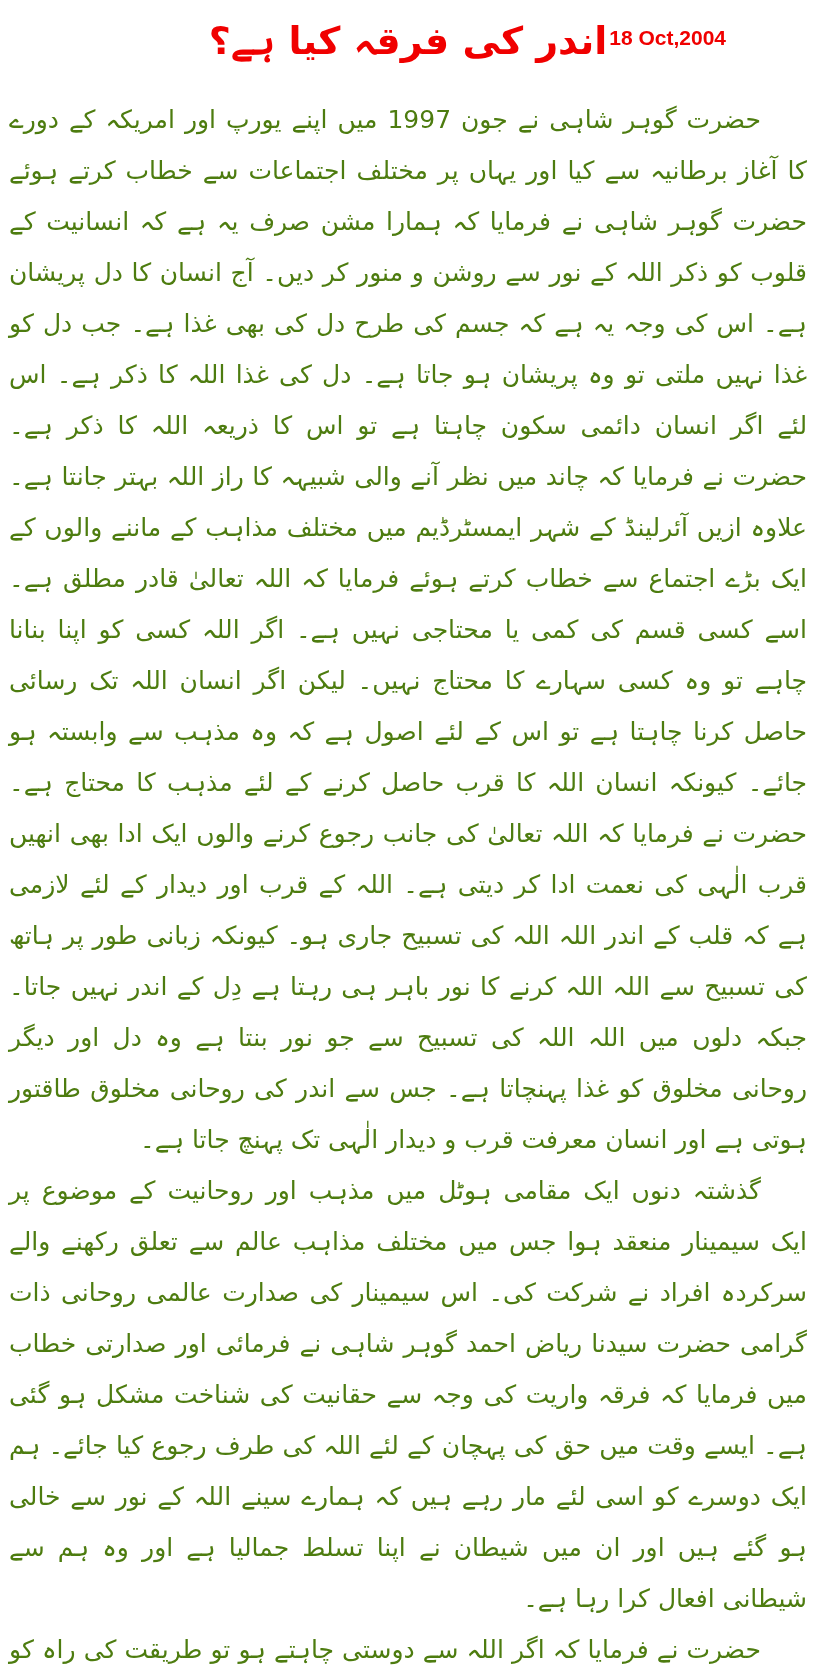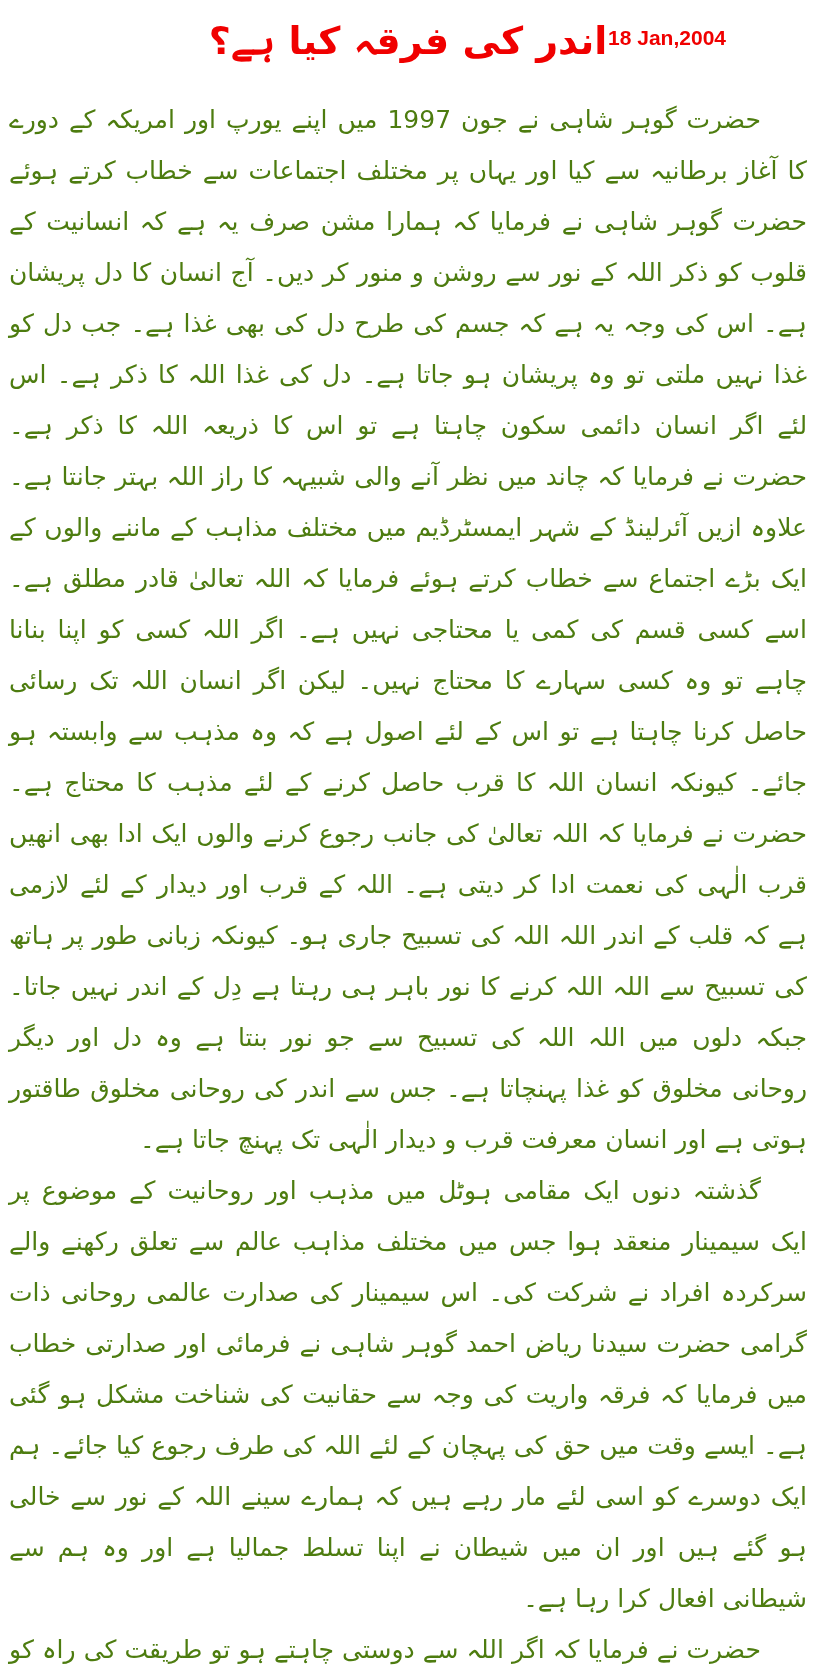--- a/index.html
+++ b/index.html
@@ -53,21 +53,21 @@
     text-indent: 46px;
   }
 </style>
 </head>
 <body>
 
 <div class="page">
 
   <header class="masthead">
     <h1 class="doc-title urdu">اندر کی فرقہ کیا ہے؟</h1>
-    <div class="doc-date">18 Jan,2004</div>
+    <div class="doc-date">18 Oct,2004</div>
   </header>
 
   <main class="article">
     <p class="body-par urdu">حضرت گوہر شاہی نے جون 1997 میں اپنے یورپ اور امریکہ کے دورے کا آغاز برطانیہ سے کیا اور یہاں پر مختلف اجتماعات سے خطاب کرتے ہوئے حضرت گوہر شاہی نے فرمایا کہ ہمارا مشن صرف یہ ہے کہ انسانیت کے قلوب کو ذکر اللہ کے نور سے روشن و منور کر دیں۔ آج انسان کا دل پریشان ہے۔ اس کی وجہ یہ ہے کہ جسم کی طرح دل کی بھی غذا ہے۔ جب دل کو غذا نہیں ملتی تو وہ پریشان ہو جاتا ہے۔ دل کی غذا اللہ کا ذکر ہے۔ اس لئے اگر انسان دائمی سکون چاہتا ہے تو اس کا ذریعہ اللہ کا ذکر ہے۔ حضرت نے فرمایا کہ چاند میں نظر آنے والی شبیہہ کا راز اللہ بہتر جانتا ہے۔ علاوہ ازیں آئرلینڈ کے شہر ایمسٹرڈیم میں مختلف مذاہب کے ماننے والوں کے ایک بڑے اجتماع سے خطاب کرتے ہوئے فرمایا کہ اللہ تعالیٰ قادر مطلق ہے۔ اسے کسی قسم کی کمی یا محتاجی نہیں ہے۔ اگر اللہ کسی کو اپنا بنانا چاہے تو وہ کسی سہارے کا محتاج نہیں۔ لیکن اگر انسان اللہ تک رسائی حاصل کرنا چاہتا ہے تو اس کے لئے اصول ہے کہ وہ مذہب سے وابستہ ہو جائے۔ کیونکہ انسان اللہ کا قرب حاصل کرنے کے لئے مذہب کا محتاج ہے۔ حضرت نے فرمایا کہ اللہ تعالیٰ کی جانب رجوع کرنے والوں ایک ادا بھی انھیں قرب الٰہی کی نعمت ادا کر دیتی ہے۔ اللہ کے قرب اور دیدار کے لئے لازمی ہے کہ قلب کے اندر اللہ اللہ کی تسبیح جاری ہو۔ کیونکہ زبانی طور پر ہاتھ کی تسبیح سے اللہ اللہ کرنے کا نور باہر ہی رہتا ہے دِل کے اندر نہیں جاتا۔ جبکہ دلوں میں اللہ اللہ کی تسبیح سے جو نور بنتا ہے وہ دل اور دیگر روحانی مخلوق کو غذا پہنچاتا ہے۔ جس سے اندر کی روحانی مخلوق طاقتور ہوتی ہے اور انسان معرفت قرب و دیدار الٰہی تک پہنچ جاتا ہے۔</p>
     <p class="body-par urdu">گذشتہ دنوں ایک مقامی ہوٹل میں مذہب اور روحانیت کے موضوع پر ایک سیمینار منعقد ہوا جس میں مختلف مذاہب عالم سے تعلق رکھنے والے سرکردہ افراد نے شرکت کی۔ اس سیمینار کی صدارت عالمی روحانی ذات گرامی حضرت سیدنا ریاض احمد گوہر شاہی نے فرمائی اور صدارتی خطاب میں فرمایا کہ فرقہ واریت کی وجہ سے حقانیت کی شناخت مشکل ہو گئی ہے۔ ایسے وقت میں حق کی پہچان کے لئے اللہ کی طرف رجوع کیا جائے۔ ہم ایک دوسرے کو اسی لئے مار رہے ہیں کہ ہمارے سینے اللہ کے نور سے خالی ہو گئے ہیں اور ان میں شیطان نے اپنا تسلط جمالیا ہے اور وہ ہم سے شیطانی افعال کرا رہا ہے۔</p>
     <p class="body-par urdu">حضرت نے فرمایا کہ اگر اللہ سے دوستی چاہتے ہو تو طریقت کی راہ کو اپنانا ہو گا۔ عیسائی رہنما آر جی ڈی سوزا نے کہا کہ ہر مذہب اور فرقہ کا المیہ یہ ہے کہ وہ ایک دوسرے کو قبول کرنے کو تیار نہیں۔ ورلڈ مسلم کانگرس کے افضال مبین نے کہا کہ روحانیت کی افادیت سے کوئی مذہب، فرد اور فرقہ انکار نہیں کر سکتا۔ ممتاز اسکالر محمد اسرار نے کہا کہ مذہب زندگی کو منظم کرنے کا راستہ ہے۔ سکھ رہنما مہندر سنگھ نے کہا کہ ہم نے اپنی فہم کے مطابق مذہب بنائے ہیں، درحقیقت مذہب وہ ہے جہاں بندے کی اللہ تک رسائی ہوتی ہے۔ پارسی رہنما ڈیانا وٹلوا نے کہا کہ مذہب ایک خدا کی عبادت اور حقوق انسانی کے تحفظ کا درس دیتا ہے۔</p>
   </main>
 
 </div>
 

